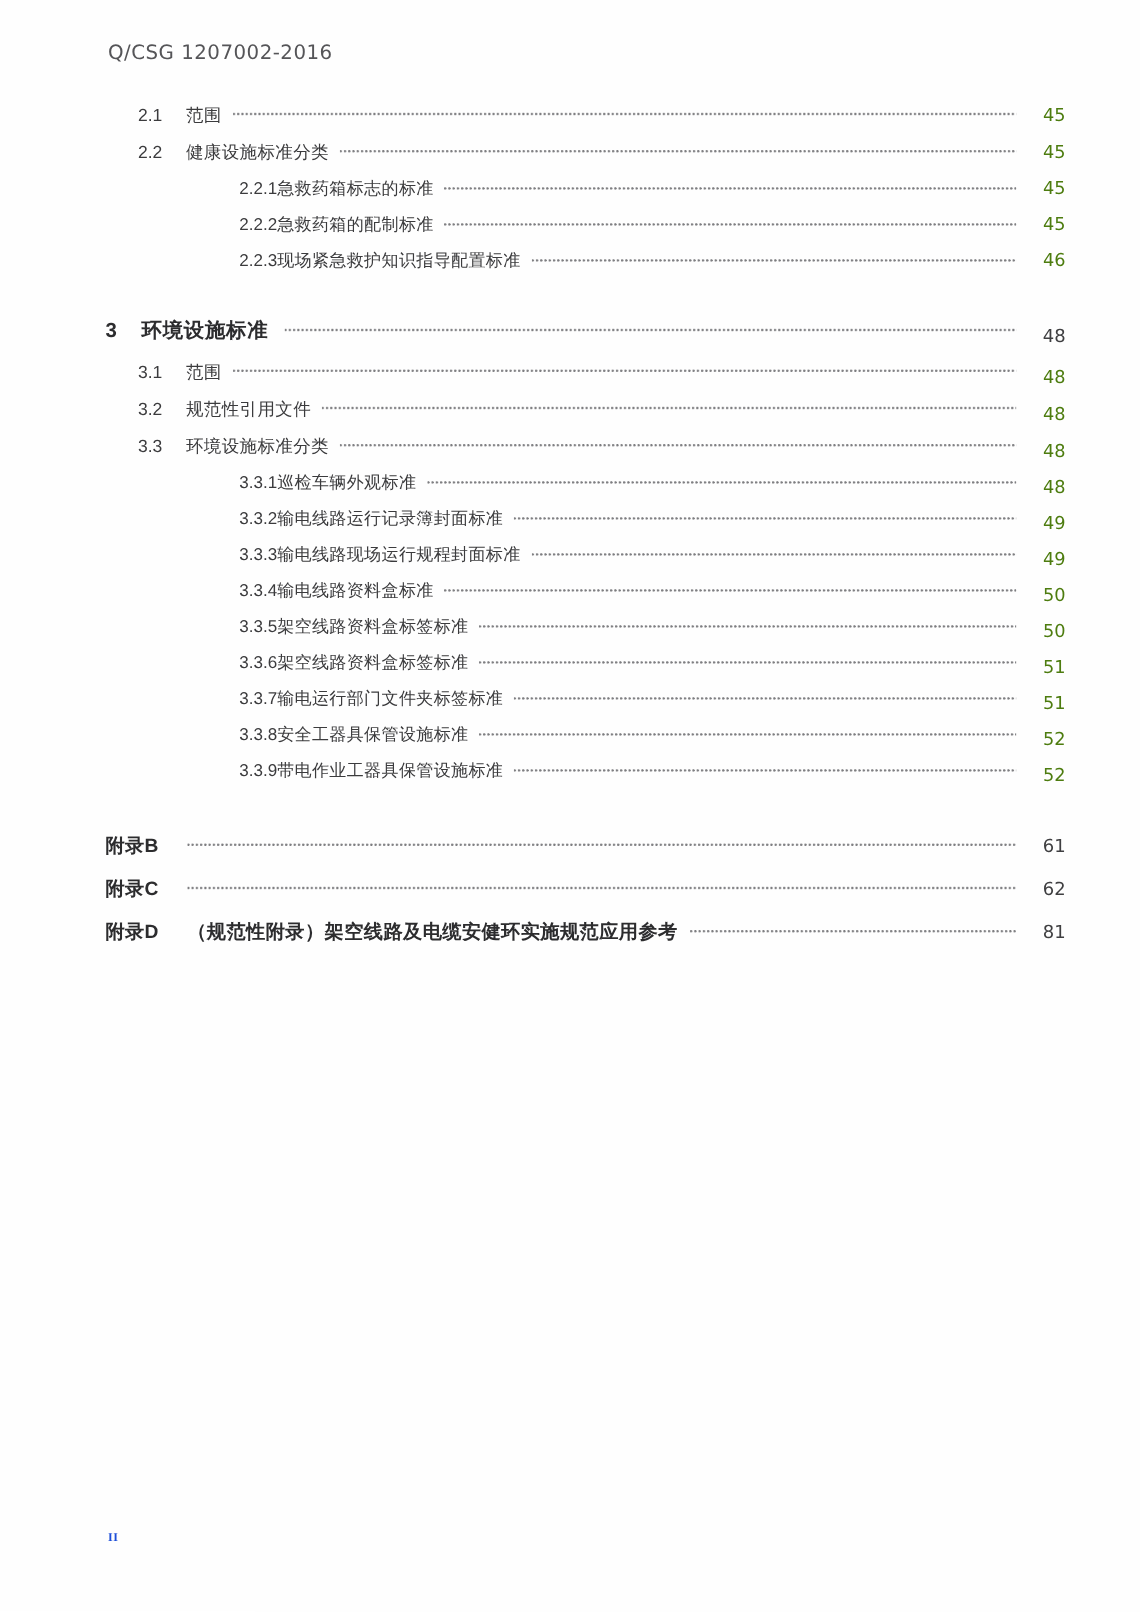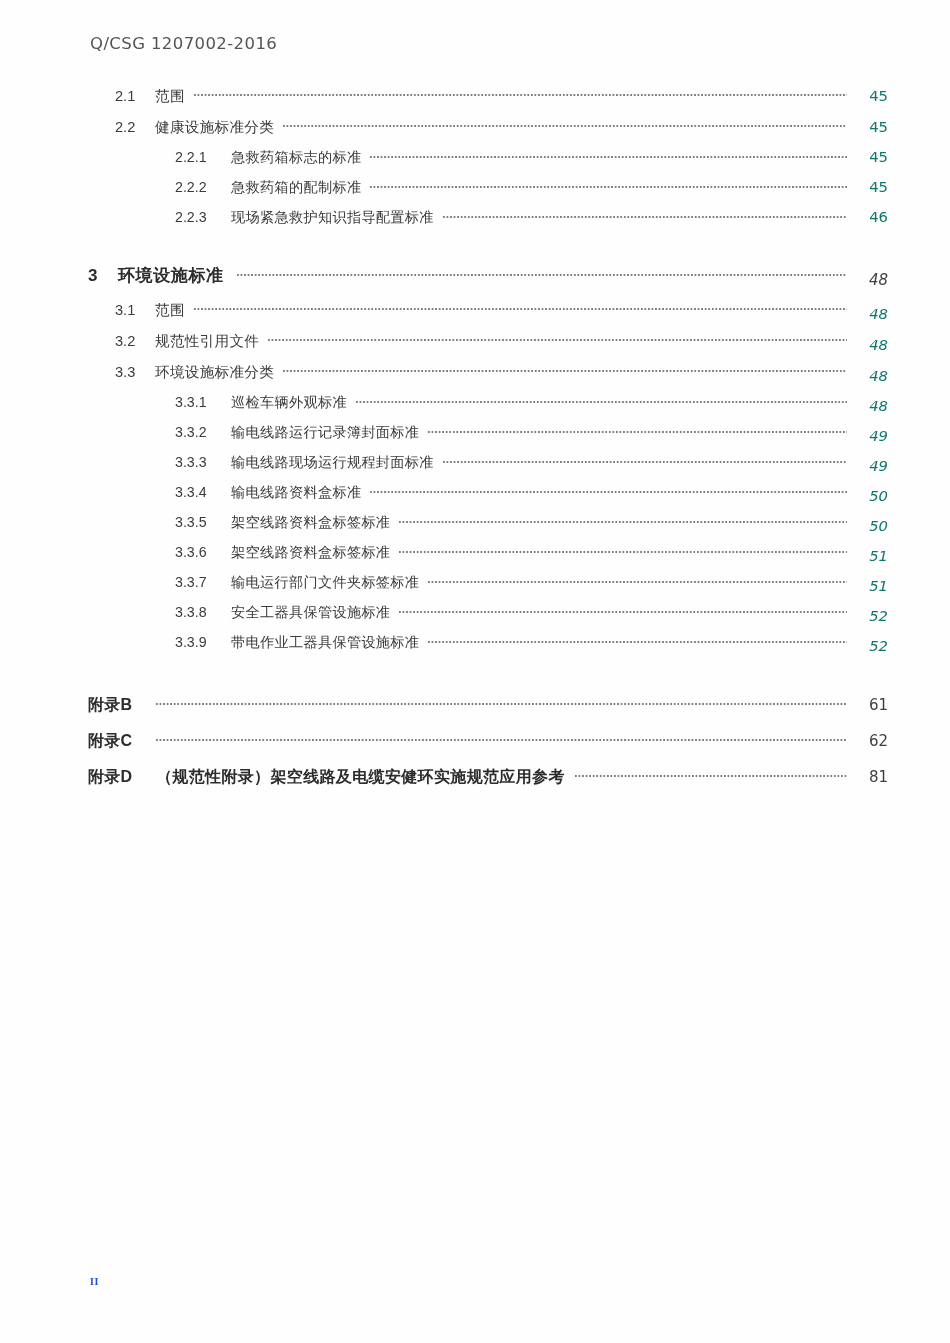--- a/index.html
+++ b/index.html
@@ -80,38 +80,38 @@
     background-image: radial-gradient(circle at 1px 1px, #7d7d80 0.85px, rgba(255,255,255,0) 1.1px);
     background-size: 3.55px 2px;
     background-repeat: repeat-x;
   }
   .pageno {
     flex: none;
     width: 30px;
     text-align: right;
     padding-left: 11px;
     font-family: "DejaVu Sans", "Liberation Sans", sans-serif;
-    color: #0f766e;
+    color: #4d7c0f;
   }
 
   
   .lvl2 {
     font-size: 14.6px;
     height: 31px;
   }
   .lvl2 .num { width: 40px; margin-left: 115px; }
   .lvl2 .title { letter-spacing: 0.3px; }
   .lvl2 .pageno { font-size: 14.8px; }
 
   
   .lvl3 {
     font-size: 14.2px;
     height: 30px;
   }
-  .lvl3 .num { width: 56px; margin-left: 175px; }
+  .lvl3 .num { width: 56px; margin-left: 175px; text-align: right; }
   .lvl3 .title { letter-spacing: 0.3px; }
   .lvl3 .pageno { font-size: 14.8px; }
 
   
   .lvl1 {
     font-size: 17px;
     font-weight: bold;
     height: 36px;
     color: #2c2c2e;
   }
@@ -129,21 +129,21 @@
   }
   .appx .num { width: 68px; margin-left: 88px; letter-spacing: 0.2px; }
   .appx .title { letter-spacing: 0.35px; padding-right: 10px; }
   .appx .pageno { font-weight: normal; font-size: 15px; color: #3f3f41; }
 
   
   .gap-chapter { height: 26px; }
   .gap-appendix { height: 31px; }
 
   
-  .drop .pageno { position: relative; top: 4px; font-style: italic; }
+  .drop .pageno { position: relative; top: 4px; }
 
   
   .folio {
     position: absolute;
     left: 90px;
     top: 1276px;
     font-family: "Liberation Serif", "DejaVu Serif", serif;
     font-size: 10px;
     font-weight: bold;
     color: #1d4ed8;

